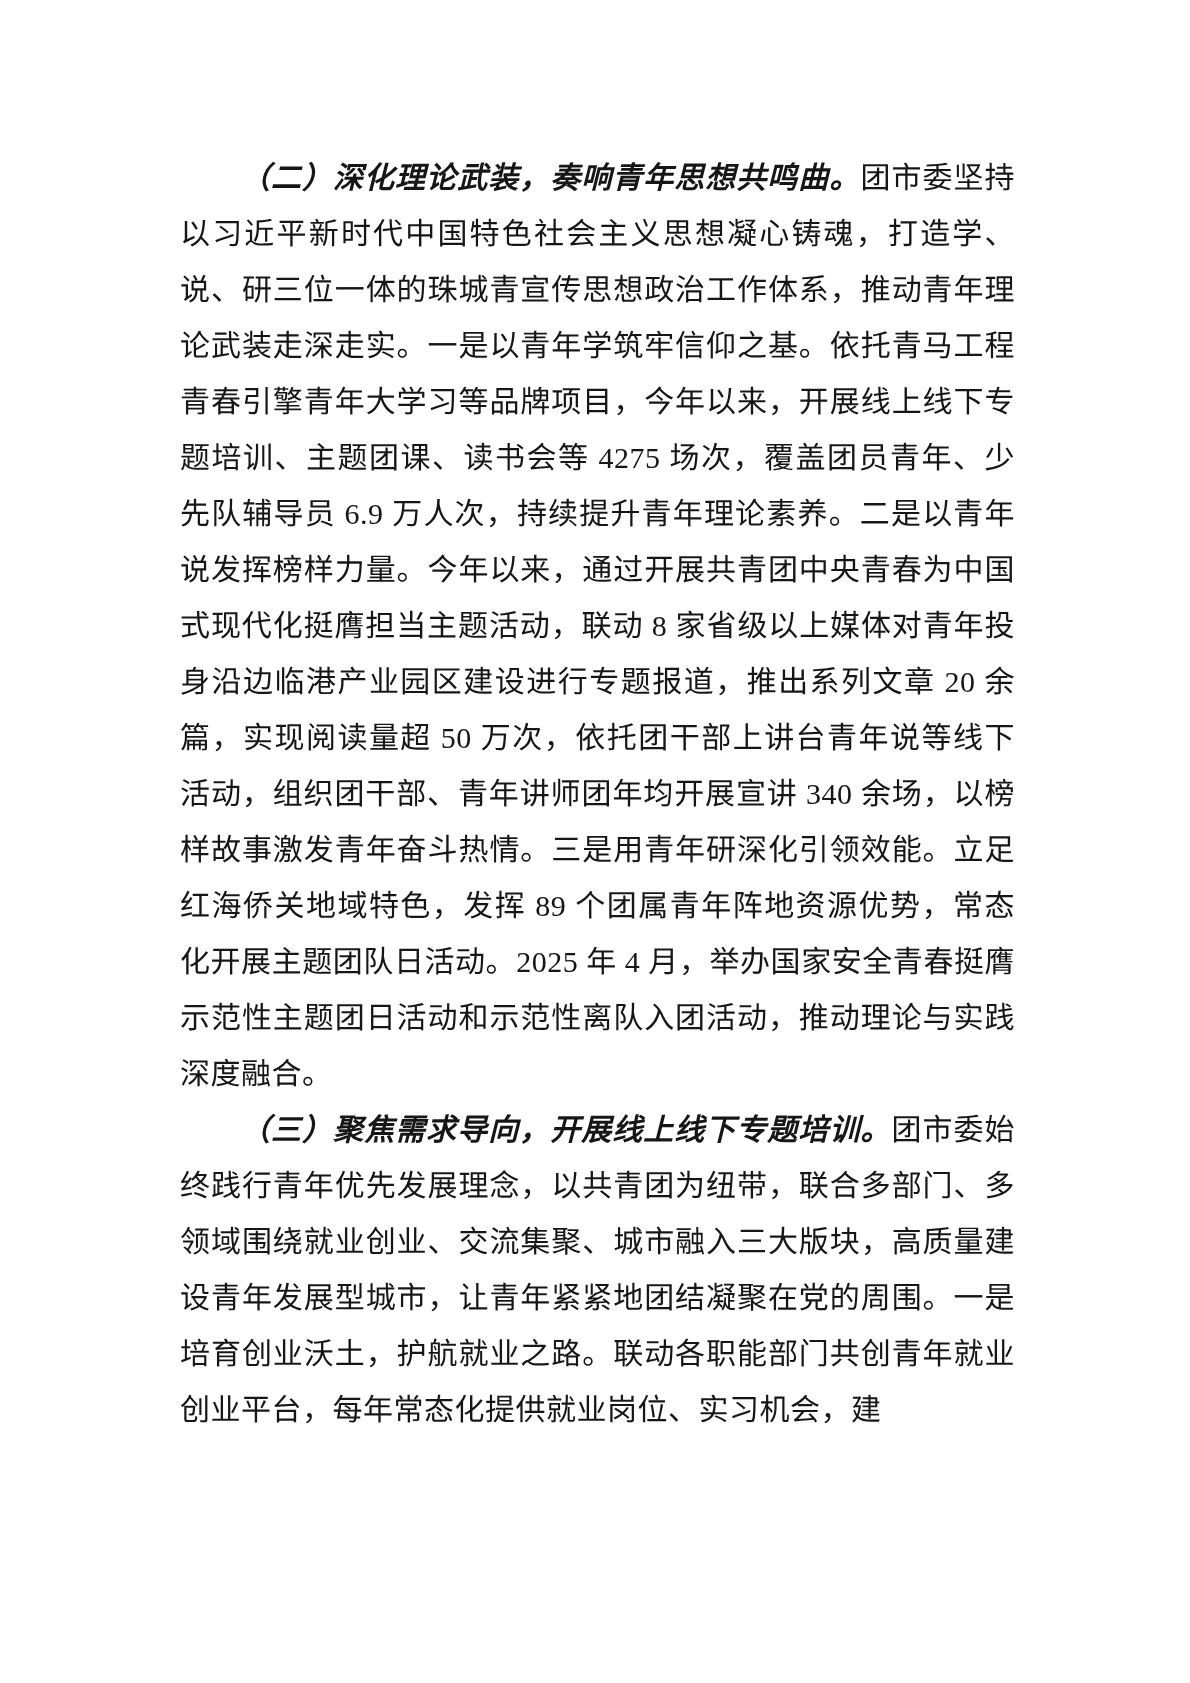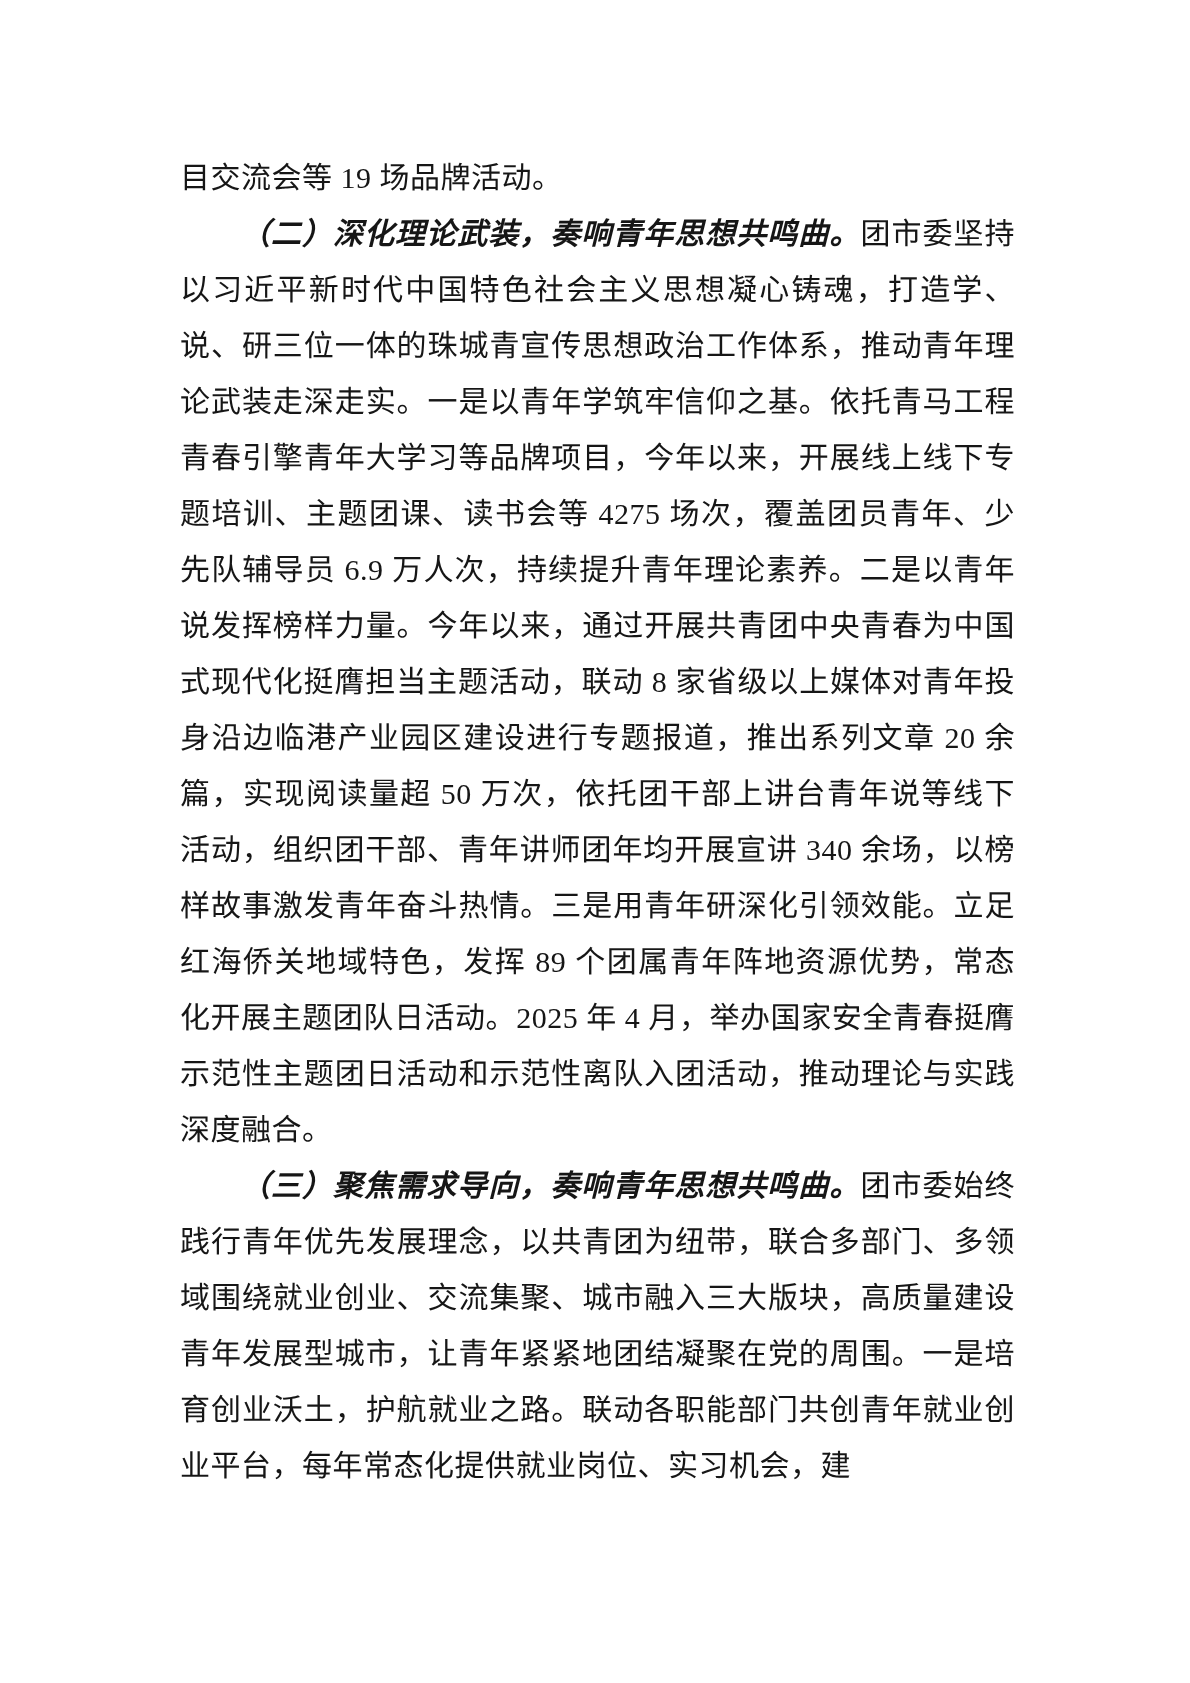--- a/index.html
+++ b/index.html
@@ -41,20 +41,19 @@
     font-weight: bold;
     font-style: italic;
   }
 </style>
 </head>
 <body>
 
 <div class="page">
   <div class="doc-text">
 
-    <p class="para"><span>目交流会等 19 场品牌活动。</span></p>
 
     <p class="para indent"><span class="section-heading">（二）深化理论武装，奏响青年思想共鸣曲。</span><span>团市委坚持以习近平新时代中国特色社会主义思想凝心铸魂，打造学、说、研三位一体的珠城青宣传思想政治工作体系，推动青年理论武装走深走实。一是以青年学筑牢信仰之基。依托青马工程青春引擎青年大学习等品牌项目，今年以来，开展线上线下专题培训、主题团课、读书会等 4275 场次，覆盖团员青年、少先队辅导员 6.9 万人次，持续提升青年理论素养。二是以青年说发挥榜样力量。今年以来，通过开展共青团中央青春为中国式现代化挺膺担当主题活动，联动 8 家省级以上媒体对青年投身沿边临港产业园区建设进行专题报道，推出系列文章 20 余篇，实现阅读量超 50 万次，依托团干部上讲台青年说等线下活动，组织团干部、青年讲师团年均开展宣讲 340 余场，以榜样故事激发青年奋斗热情。三是用青年研深化引领效能。立足红海侨关地域特色，发挥 89 个团属青年阵地资源优势，常态化开展主题团队日活动。2025 年 4 月，举办国家安全青春挺膺示范性主题团日活动和示范性离队入团活动，推动理论与实践深度融合。</span></p>
 
-    <p class="para indent"><span class="section-heading">（三）聚焦需求导向，奏响青年思想共鸣曲。</span><span>团市委始终践行青年优先发展理念，以共青团为纽带，联合多部门、多领域围绕就业创业、交流集聚、城市融入三大版块，高质量建设青年发展型城市，让青年紧紧地团结凝聚在党的周围。一是培育创业沃土，护航就业之路。联动各职能部门共创青年就业创业平台，每年常态化提供就业岗位、实习机会，建</span></p>
+    <p class="para indent"><span class="section-heading">（三）聚焦需求导向，开展线上线下专题培训。</span><span>团市委始终践行青年优先发展理念，以共青团为纽带，联合多部门、多领域围绕就业创业、交流集聚、城市融入三大版块，高质量建设青年发展型城市，让青年紧紧地团结凝聚在党的周围。一是培育创业沃土，护航就业之路。联动各职能部门共创青年就业创业平台，每年常态化提供就业岗位、实习机会，建</span></p>
 
   </div>
 </div>
 
 </body></html>

